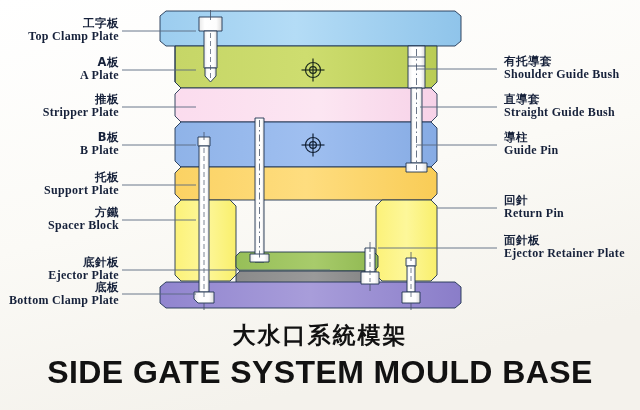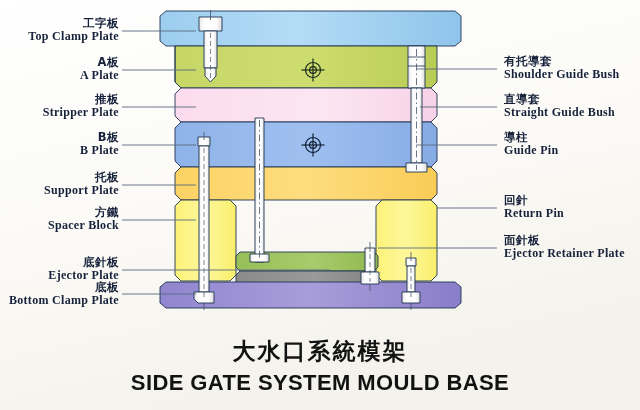--- a/index.html
+++ b/index.html
@@ -14,23 +14,23 @@
   #stage svg{display:block;}
 
   
   .lbl{position:absolute;color:#16213a;line-height:1.12;}
   .lbl .cn{font-family:"DejaVu Sans", sans-serif;font-weight:700;font-size:11.5px;letter-spacing:.5px;}
   .lbl .en{font-family:"Liberation Serif", serif;font-weight:700;font-size:12px;letter-spacing:.3px;}
   .lbl.right{text-align:left;}
   .lbl.left{text-align:right;}
 
   
-  #title{position:absolute;left:0;top:336px;width:640px;text-align:center;color:#121212;}
+  #title{position:absolute;left:0;top:320px;width:640px;text-align:center;color:#121212;}
   #title .t-cn{font-family:"DejaVu Sans", sans-serif;font-weight:700;font-size:23px;letter-spacing:2px;}
-  #title .t-en{font-family:"Liberation Sans", sans-serif;font-weight:700;font-size:22px;letter-spacing:.4px;margin-top:3px;}
+  #title .t-en{font-family:"Liberation Sans", sans-serif;font-weight:700;font-size:32px;letter-spacing:.4px;margin-top:3px;}
 </style>
 </head>
 <body>
 
 <div id="stage">
 <svg width="640" height="410" viewBox="0 0 640 410" xmlns="http://www.w3.org/2000/svg">
   <defs>
     <linearGradient id="bgGrad" x1="0" y1="0" x2="0.35" y2="1">
       <stop offset="0%" stop-color="#ffffff"></stop>
       <stop offset="55%" stop-color="#fbfaf6"></stop>

